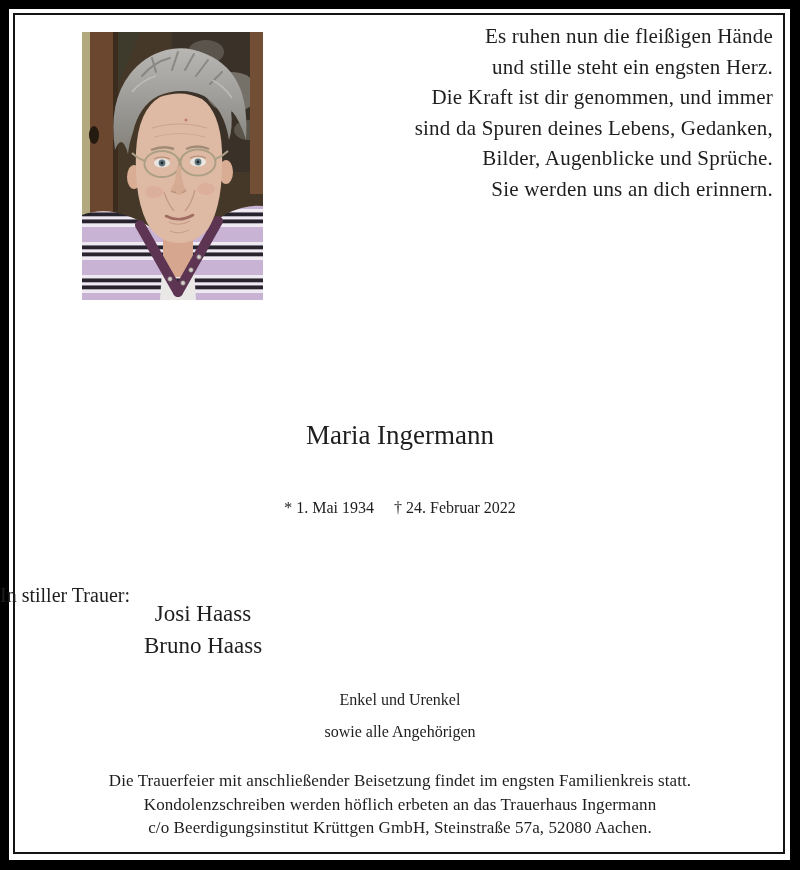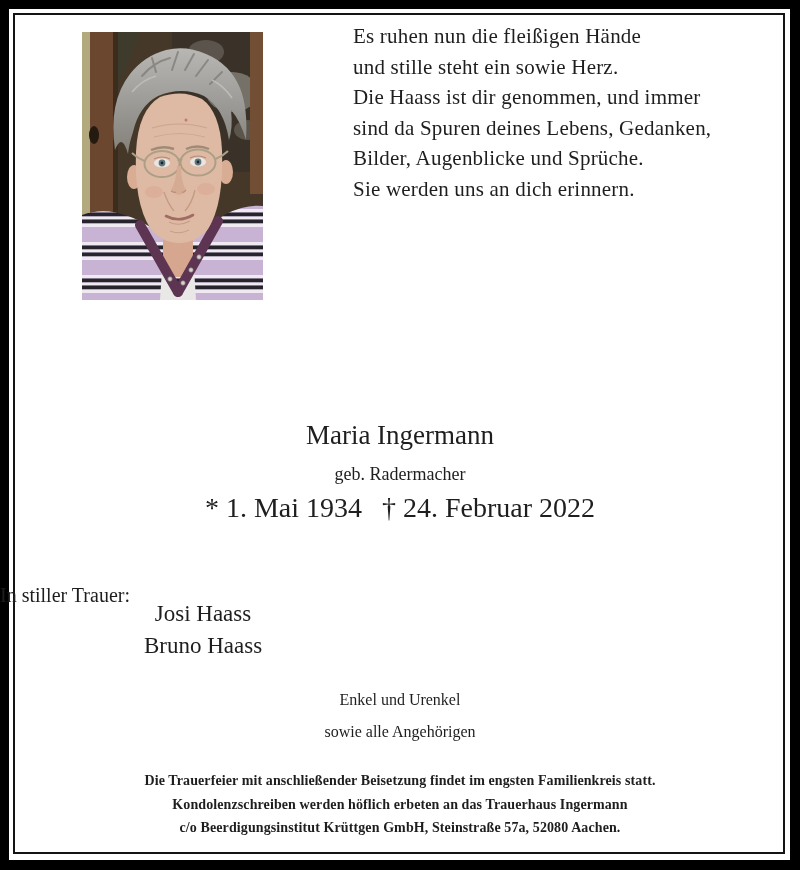--- a/index.html
+++ b/index.html
@@ -30,25 +30,25 @@
   .photo-box {
     position: absolute;
     left: 82px; top: 32px;
     width: 181px; height: 268px;
     overflow: hidden;
   }
   .photo-box svg { display: block; }
 
   .poem {
     position: absolute;
-    left: 353px; top: 21px;
+    left: 333px; top: 21px;
     width: 440px;
     font-size: 21px;
     line-height: 30.6px;
-    text-align: left;
+    text-align: right;
     letter-spacing: 0.2px;
   }
 
   .intro {
     position: absolute;
     left: 0; right: 0; top: 322px;
     text-align: center;
     font-size: 23px;
     line-height: 33px;
     letter-spacing: 0.2px;
@@ -67,21 +67,21 @@
     text-align: center;
     font-size: 18px;
     line-height: 24px;
   }
   .dates {
     position: absolute;
     left: 0; right: 0; top: 495px;
     display: flex;
     justify-content: center;
     gap: 20px;
-    font-size: 28px;
+    font-size: 16px;
     line-height: 26px;
     align-items: flex-end;
   }
 
   .mourning-header {
     position: absolute;
     left: 0; right: 0; top: 554px;
     text-align: left;
     font-size: 20px;
     line-height: 26px;
@@ -108,24 +108,23 @@
     left: 0; right: 0; top: 684px;
     text-align: center;
     font-size: 16px;
     line-height: 32px;
   }
 
   .footer-note {
     position: absolute;
     left: 0; right: 0; top: 769px;
     text-align: center;
-    font-size: 14px;
+    font-size: 17px;
     line-height: 23.5px;
     letter-spacing: 0.1px;
-    font-weight: bold;
   }
 </style>
 </head>
 <body>
 
 <div id="canvas">
   <div class="paper"></div>
   <div class="frame-line"></div>
 
   <div class="photo-box">
@@ -213,30 +212,29 @@
       <path d="M88,199 Q97,203 107,198" stroke="#c79d87" stroke-width="1" fill="none"></path>
 
       <path d="M33,118 Q26,70 48,42 Q62,24 84,18 Q104,13 124,22 Q148,32 158,56 Q166,76 164,108 Q158,88 149,78 Q151,96 147,108 Q142,76 122,64 Q100,54 76,64 Q57,74 51,100 Q47,112 46,122 Q40,100 33,118 Z" fill="url(#hairGrad)"></path>
       <path d="M60,44 Q72,30 88,26 M96,20 L90,38 M112,22 L103,38 M126,28 L114,44 M140,40 L128,52 M70,26 L74,40" stroke="#807e7a" stroke-width="2" fill="none" stroke-linecap="round" opacity="0.8"></path>
       <path d="M50,60 Q60,48 74,44 M150,66 Q142,54 130,48" stroke="#c4c2be" stroke-width="1.6" fill="none" opacity="0.8"></path>
     </svg>
   </div>
 
   <div class="poem">
     <div>Es ruhen nun die fleißigen Hände</div>
-    <div>und stille steht ein sowie Herz.</div>
-    <div>Die Haass ist dir genommen, und immer</div>
+    <div>und stille steht ein engsten Herz.</div>
+    <div>Die Kraft ist dir genommen, und immer</div>
     <div>sind da Spuren deines Lebens, Gedanken,</div>
     <div>Bilder, Augenblicke und Sprüche.</div>
     <div>Sie werden uns an dich erinnern.</div>
   </div>
 
 
   <div class="deceased-name">Maria Ingermann</div>
-  <div class="maiden-name">geb. Radermacher</div>
 
   <div class="dates">
     <span>* 1. Mai 1934</span>
     <span>† 24. Februar 2022</span>
   </div>
 
   <div class="mourning-header">In stiller Trauer:</div>
 
   <div class="mourners">
     <div class="mourners-col left">

